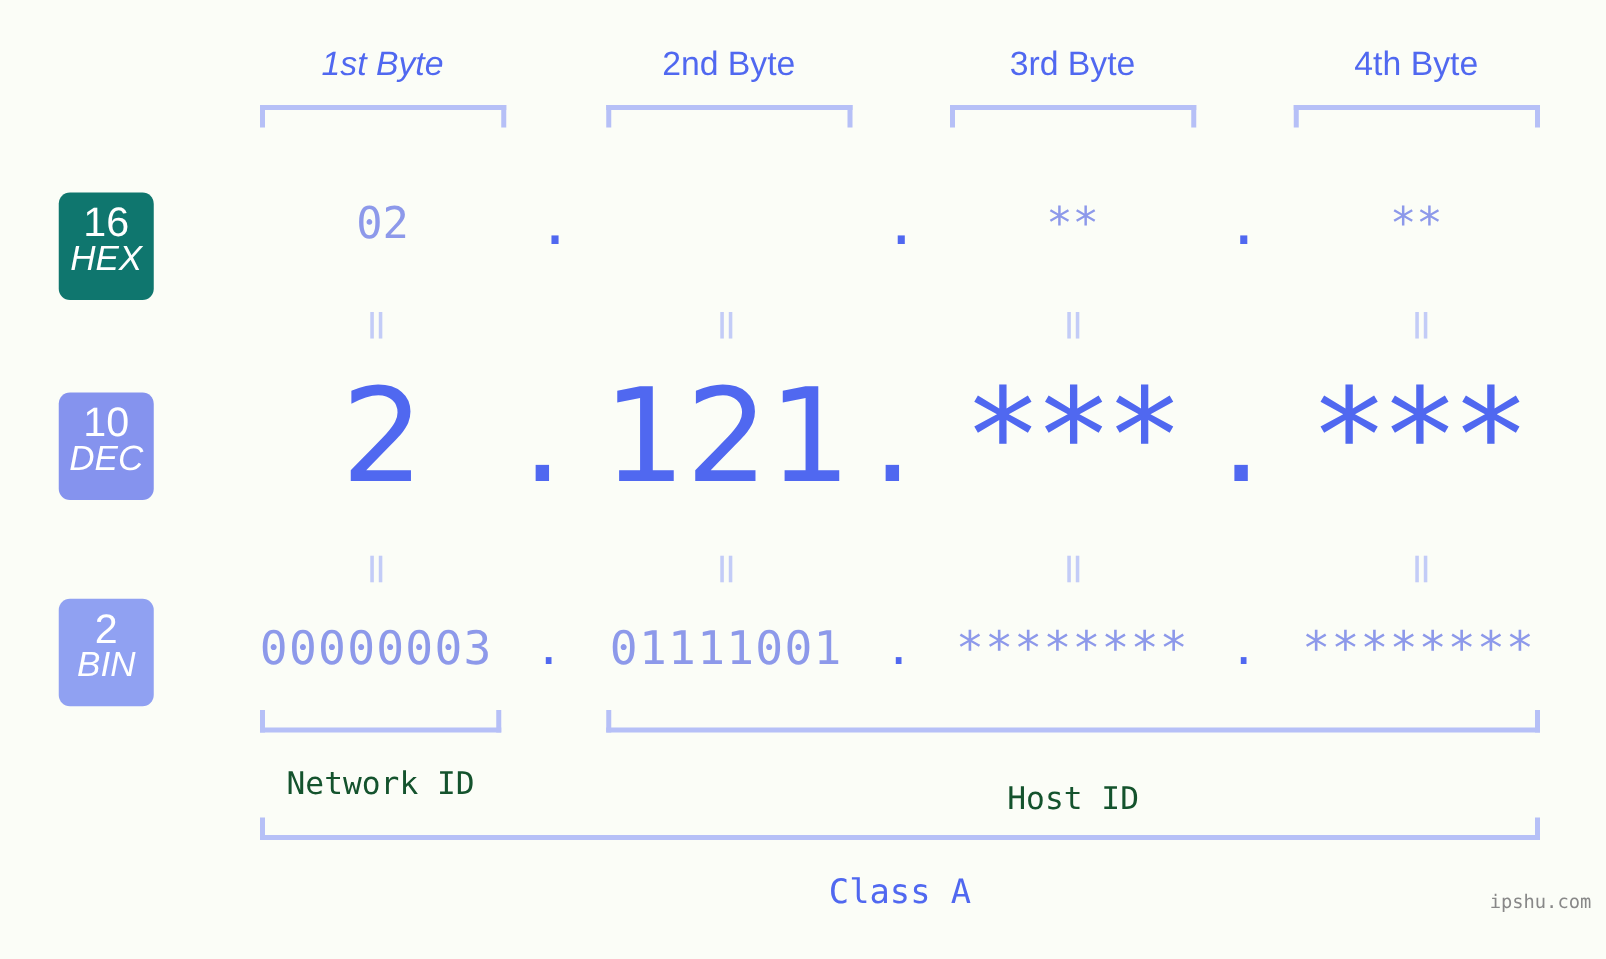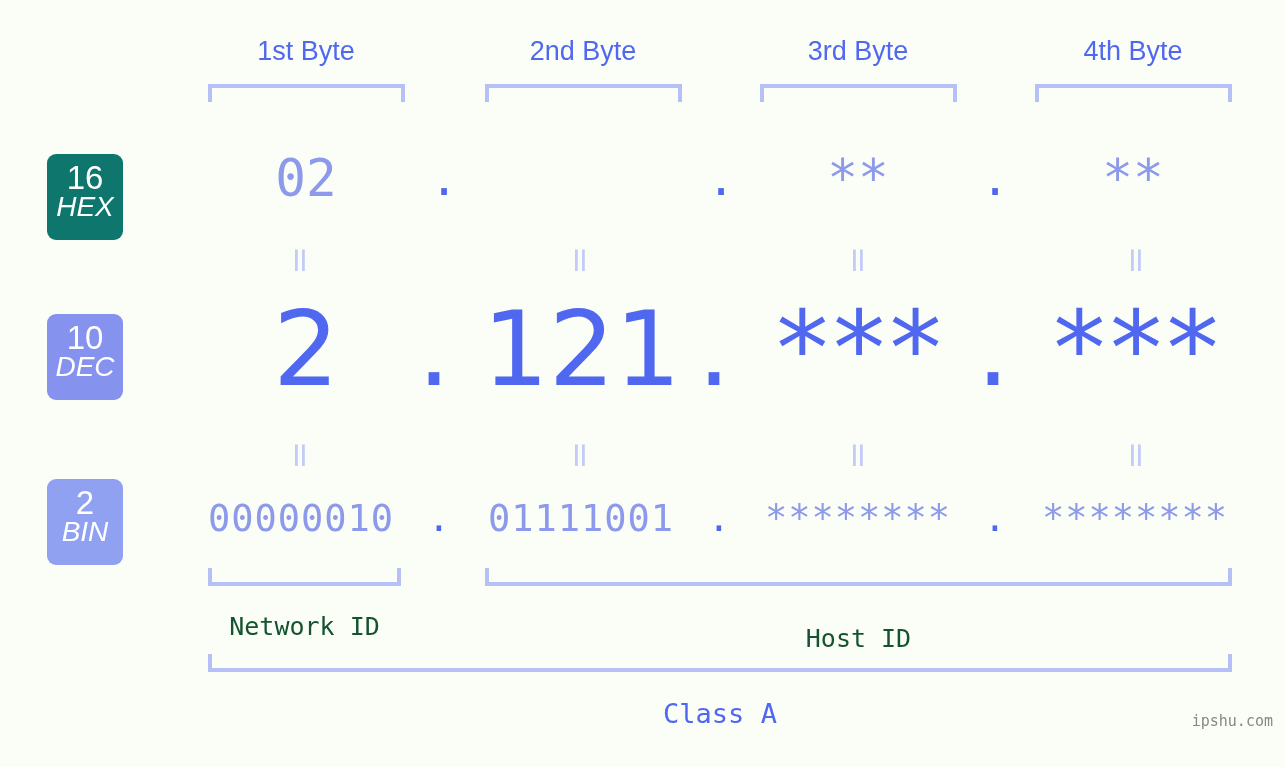--- a/index.html
+++ b/index.html
@@ -85,21 +85,21 @@
 
   
   .row-cell {
     position: absolute;
     text-align: center;
     white-space: nowrap;
     font-family: "DejaVu Sans Mono", monospace;
   }
 
   .hex-val {
-    font-size: 51px;
+    font-size: 35px;
     line-height: 46px;
     color: #8d99ea;
     top: 156px;
     height: 48px;
   }
   .hex-dot {
     position: absolute;
     top: 156px;
     height: 48px;
     line-height: 46px;
@@ -199,21 +199,21 @@
     font-size: 15px;
     color: #888888;
     letter-spacing: 0px;
   }
 </style>
 </head>
 <body>
 
 <div id="stage">
 
-  <div class="byte-header" style="left:206px; width:200px;">1st Byte</div>
+  <div class="byte-header" style="left:206px; width:200px;font-style:italic;">1st Byte</div>
   <div class="byte-header" style="left:483px; width:200px;">2nd Byte</div>
   <div class="byte-header" style="left:758px; width:200px;">3rd Byte</div>
   <div class="byte-header" style="left:1033px; width:200px;">4th Byte</div>
 
   <div class="top-bracket" style="left:208px; width:197px;"></div>
   <div class="top-bracket" style="left:485px; width:197px;"></div>
   <div class="top-bracket" style="left:760px; width:197px;"></div>
   <div class="top-bracket" style="left:1035px; width:197px;"></div>
 
   <div class="badge" style="top:154px; height:86px; background:#0f766e;">
@@ -247,21 +247,21 @@
   <div class="dec-dot" style="left:676px; width:76px;">.</div>
   <div class="row-cell dec-val dec-star" style="left:748px; width:216px;">***</div>
   <div class="dec-dot" style="left:955px; width:76px;">.</div>
   <div class="row-cell dec-val dec-star" style="left:1025px; width:216px;">***</div>
 
   <div class="eq" style="left:288px; top:437px;">=</div>
   <div class="eq" style="left:568px; top:437px;">=</div>
   <div class="eq" style="left:846px; top:437px;">=</div>
   <div class="eq" style="left:1124px; top:437px;">=</div>
 
-  <div class="row-cell bin-val" style="left:201px; width:200px;">00000010</div>
+  <div class="row-cell bin-val" style="left:201px; width:200px;">00000003</div>
   <div class="bin-dot" style="left:401px; width:76px;">.</div>
   <div class="row-cell bin-val" style="left:481px; width:200px;">01111001</div>
   <div class="bin-dot" style="left:681px; width:76px;">.</div>
   <div class="row-cell bin-val" style="left:758px; width:200px;">********</div>
   <div class="bin-dot" style="left:957px; width:76px;">.</div>
   <div class="row-cell bin-val" style="left:1035px; width:200px;">********</div>
 
   <div class="bottom-bracket" style="left:208px; top:568px; width:193px;"></div>
   <div class="bottom-bracket" style="left:485px; top:568px; width:747px;"></div>
 

